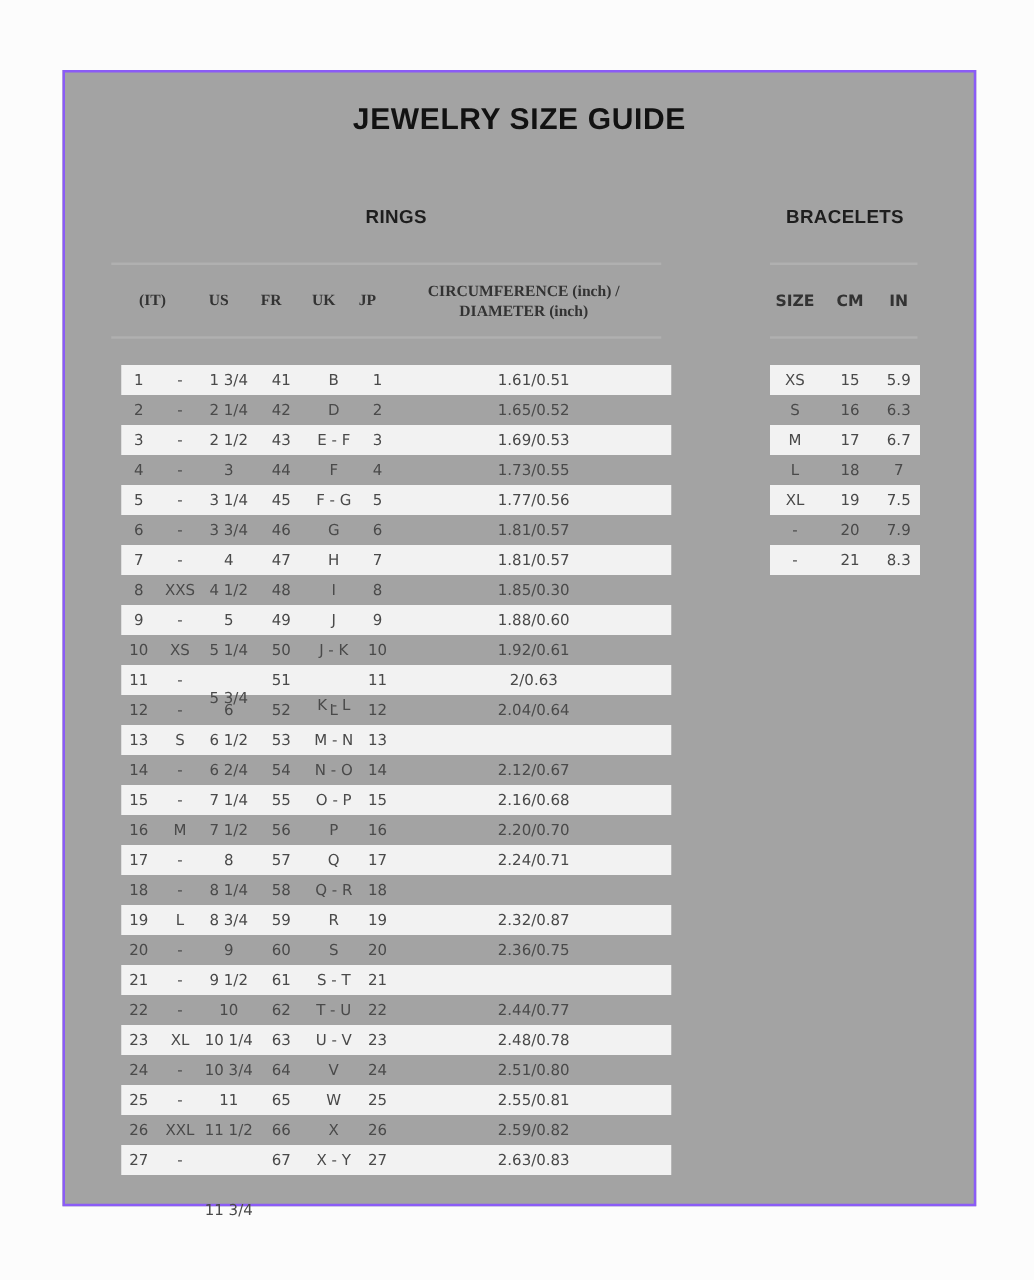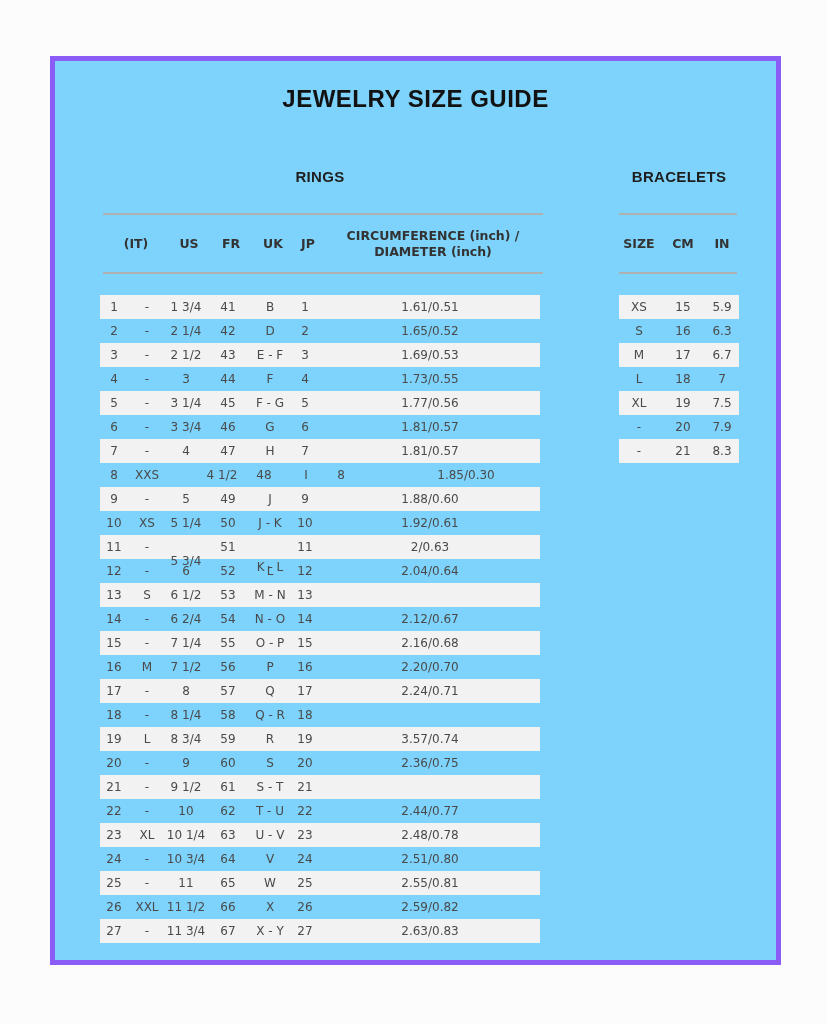--- a/index.html
+++ b/index.html
@@ -8,22 +8,22 @@
     background: #fcfcfc;
     font-family: "Liberation Sans", sans-serif;
     -webkit-font-smoothing: antialiased;
   }
   .stage { position: relative; width: 827px; height: 1024px; overflow: hidden; }
 
   .card {
     position: absolute; left: 50px; top: 56px;
     width: 731px; height: 909px;
     box-sizing: border-box;
-    border: 5px solid #8b5cf6;
-    background: #7dd3fc;
+    border: 2px solid #8b5cf6;
+    background: #a3a3a3;
   }
 
   .page-title {
     position: absolute; top: 24px; left: 0; width: 100%;
     text-align: center;
     font-size: 24px; font-weight: bold; letter-spacing: 0.5px;
     color: #121212;
   }
 
   .section-heading {
@@ -37,21 +37,21 @@
 
   .thead {
     position: absolute; top: 152px;
     box-sizing: border-box; height: 61px;
     border-top: 2px solid #b0b0b0;
     border-bottom: 2px solid #b0b0b0;
     display: flex; align-items: center;
     font-family: "DejaVu Sans", sans-serif;
     font-size: 12.5px; font-weight: bold; color: #333333;
   }
-  .thead.rings    { left: 48px;  width: 440px; }
+  .thead.rings    { left: 37px;  width: 440px; font-family: Liberation Serif, serif; }
   .thead.bracelets{ left: 564px; width: 118px; }
 
   .hcell { display: inline-block; text-align: center; flex: 0 0 auto; }
   .hcell.w-it   { width: 66px; }
   .hcell.w-us   { width: 40px; }
   .hcell.w-fr   { width: 44px; }
   .hcell.w-uk   { width: 40px; }
   .hcell.w-jp   { width: 30px; }
   .hcell.w-circ { width: 220px; line-height: 16px; }
   .hcell.w-size { width: 40px; }
@@ -159,21 +159,21 @@
           <span class="cell" style="width: 38px;">-</span>
           <span class="cell" style="width: 40px;">4</span>
           <span class="cell" style="width: 44px;">47</span>
           <span class="cell" style="width: 40px;">H</span>
           <span class="cell" style="width: 30px;">7</span>
           <span class="cell" style="width: 220px;">1.81/0.57</span>
         </div>
         <div class="trow">
           <span class="cell" style="width: 28px;">8</span>
           <span class="cell" style="width: 38px;">XXS</span>
-          <span class="cell" style="width: 40px; margin-left: 36px;">4 1/2</span>
+          <span class="cell" style="width: 40px;">4 1/2</span>
           <span class="cell" style="width: 44px;">48</span>
           <span class="cell" style="width: 40px;">I</span>
           <span class="cell" style="width: 30px;">8</span>
           <span class="cell" style="width: 220px;">1.85/0.30</span>
         </div>
         <div class="trow">
           <span class="cell" style="width: 28px;">9</span>
           <span class="cell" style="width: 38px;">-</span>
           <span class="cell" style="width: 40px;">5</span>
           <span class="cell" style="width: 44px;">49</span>
@@ -260,21 +260,21 @@
           <span class="cell" style="width: 40px;">Q - R</span>
           <span class="cell" style="width: 30px;">18</span>
         </div>
         <div class="trow">
           <span class="cell" style="width: 28px;">19</span>
           <span class="cell" style="width: 38px;">L</span>
           <span class="cell" style="width: 40px;">8 3/4</span>
           <span class="cell" style="width: 44px;">59</span>
           <span class="cell" style="width: 40px;">R</span>
           <span class="cell" style="width: 30px;">19</span>
-          <span class="cell" style="width: 220px;">3.57/0.74</span>
+          <span class="cell" style="width: 220px;">2.32/0.87</span>
         </div>
         <div class="trow">
           <span class="cell" style="width: 28px;">20</span>
           <span class="cell" style="width: 38px;">-</span>
           <span class="cell" style="width: 40px;">9</span>
           <span class="cell" style="width: 44px;">60</span>
           <span class="cell" style="width: 40px;">S</span>
           <span class="cell" style="width: 30px;">20</span>
           <span class="cell" style="width: 220px;">2.36/0.75</span>
         </div>
@@ -327,21 +327,21 @@
           <span class="cell" style="width: 38px;">XXL</span>
           <span class="cell" style="width: 40px;">11 1/2</span>
           <span class="cell" style="width: 44px;">66</span>
           <span class="cell" style="width: 40px;">X</span>
           <span class="cell" style="width: 30px;">26</span>
           <span class="cell" style="width: 220px;">2.59/0.82</span>
         </div>
         <div class="trow">
           <span class="cell" style="width: 28px;">27</span>
           <span class="cell" style="width: 38px;">-</span>
-          <span class="cell" style="width: 40px;">11 3/4</span>
+          <span class="cell" style="width: 40px; margin-top: 40px;">11 3/4</span>
           <span class="cell" style="width: 44px;">67</span>
           <span class="cell" style="width: 40px;">X - Y</span>
           <span class="cell" style="width: 30px;">27</span>
           <span class="cell" style="width: 220px;">2.63/0.83</span>
         </div>
       </div>
     <div class="tbody bracelets">
         <div class="trow">
           <span class="cell" style="width: 40px;">XS</span>
           <span class="cell" style="width: 48px;">15</span>

